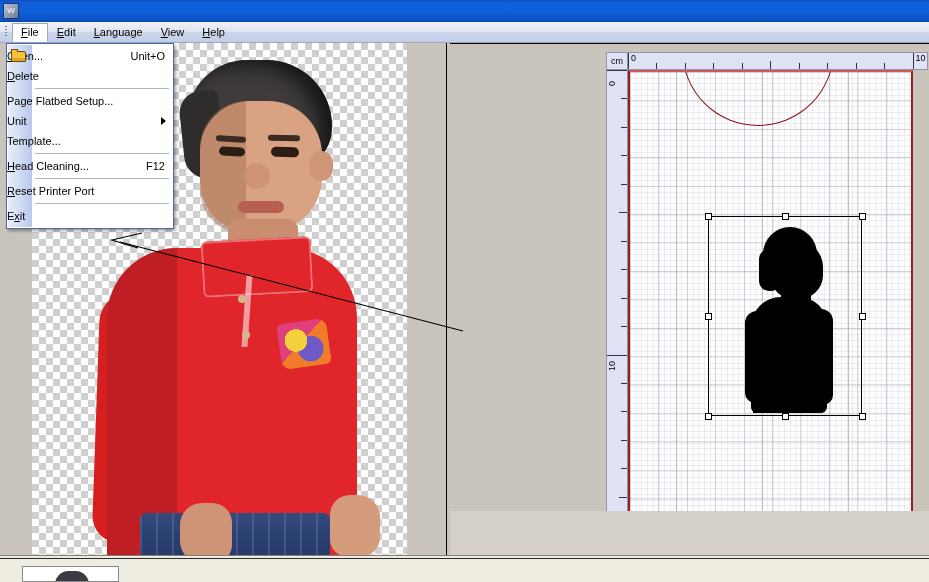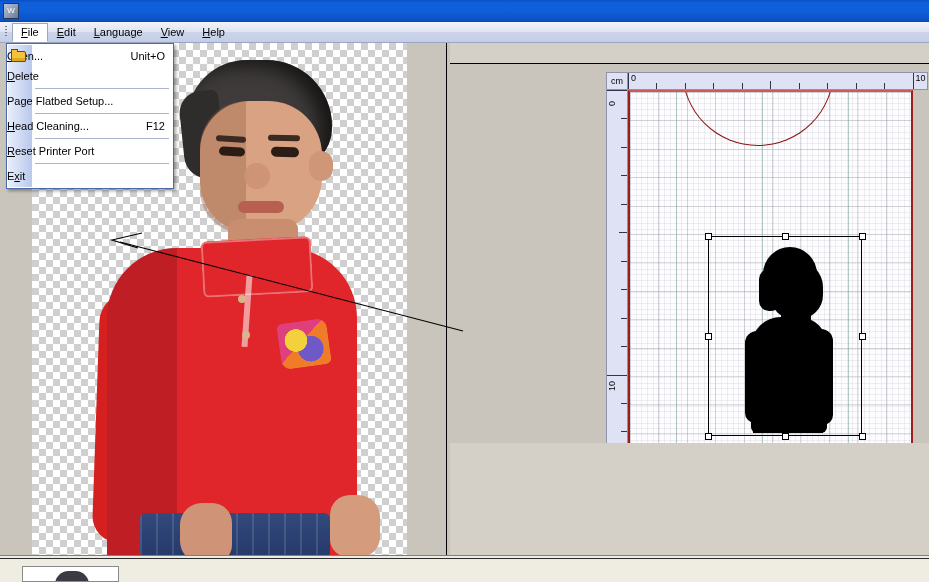--- a/index.html
+++ b/index.html
@@ -221,22 +221,22 @@
 
   
   .vdiv{
     position:absolute;left:443px;top:43px;width:7px;height:512px;
     background:#c9c5bc;
   }
   .vdiv .line{position:absolute;left:3px;top:0;width:1px;height:512px;background:#000;}
 
   
   .prevpanel{
-    position:absolute;left:450px;top:43px;width:479px;height:380px;
-    background:#c9c5bc;overflow:hidden;margin-top:20px;
+    position:absolute;left:450px;top:43px;width:479px;height:468px;
+    background:#c9c5bc;overflow:hidden;
   }
   .prevpanel .topline{position:absolute;left:0;top:0;width:479px;height:1px;background:#000;}
 
   .rulerbox{
     position:absolute;left:156px;top:9px;width:22px;height:18px;
     background:#dfe2f5;border:1px solid #8f93ac;box-sizing:border-box;
     display:flex;align-items:center;justify-content:center;
     font-size:9px;color:#000;
   }
   .hruler{
@@ -450,20 +450,27 @@
         <span class="lbl"><u>O</u>pen...</span>
         <span class="accel">Unit+O</span>
       </div>
       <div class="mi">
         <span class="lbl"><u>D</u>elete</span>
       </div>
       <div class="sep"></div>
       <div class="mi">
         <span class="lbl">Page Flatbed Setup...</span>
       </div>
+      <div class="mi">
+        <span class="lbl">Unit</span>
+        <span class="subarrow"></span>
+      </div>
+      <div class="mi">
+        <span class="lbl">Template...</span>
+      </div>
       <div class="sep"></div>
       <div class="mi">
         <span class="lbl"><u>H</u>ead Cleaning...</span>
         <span class="accel">F12</span>
       </div>
       <div class="sep"></div>
       <div class="mi">
         <span class="lbl"><u>R</u>eset Printer Port</span>
       </div>
       <div class="sep"></div>

